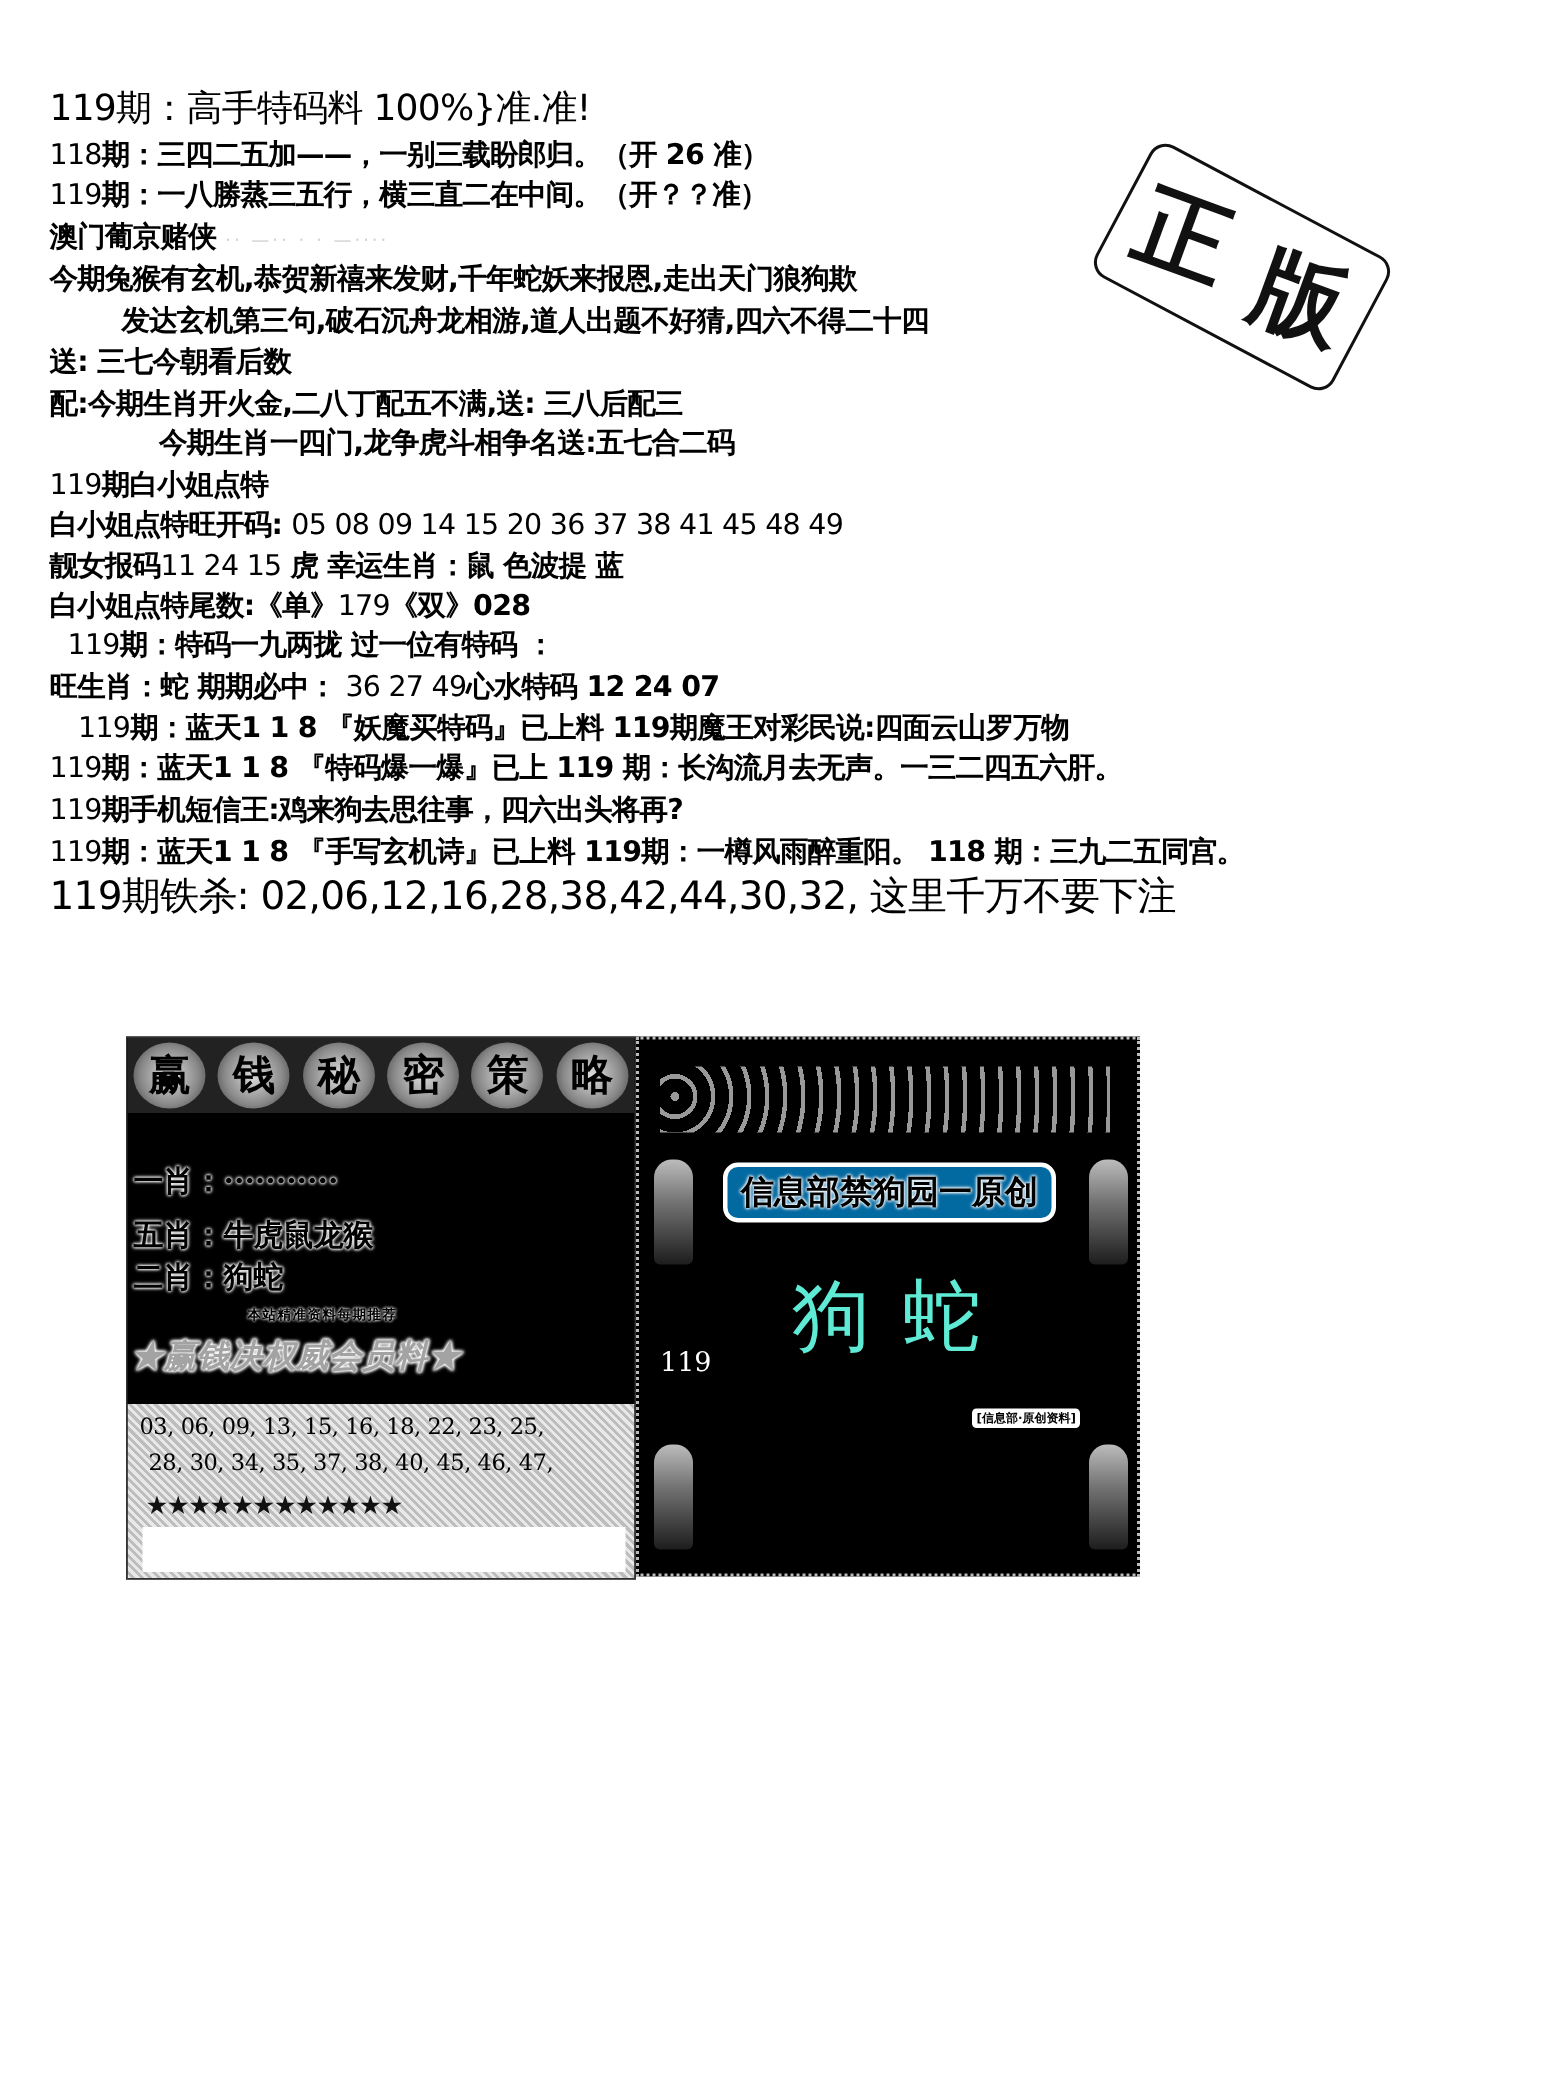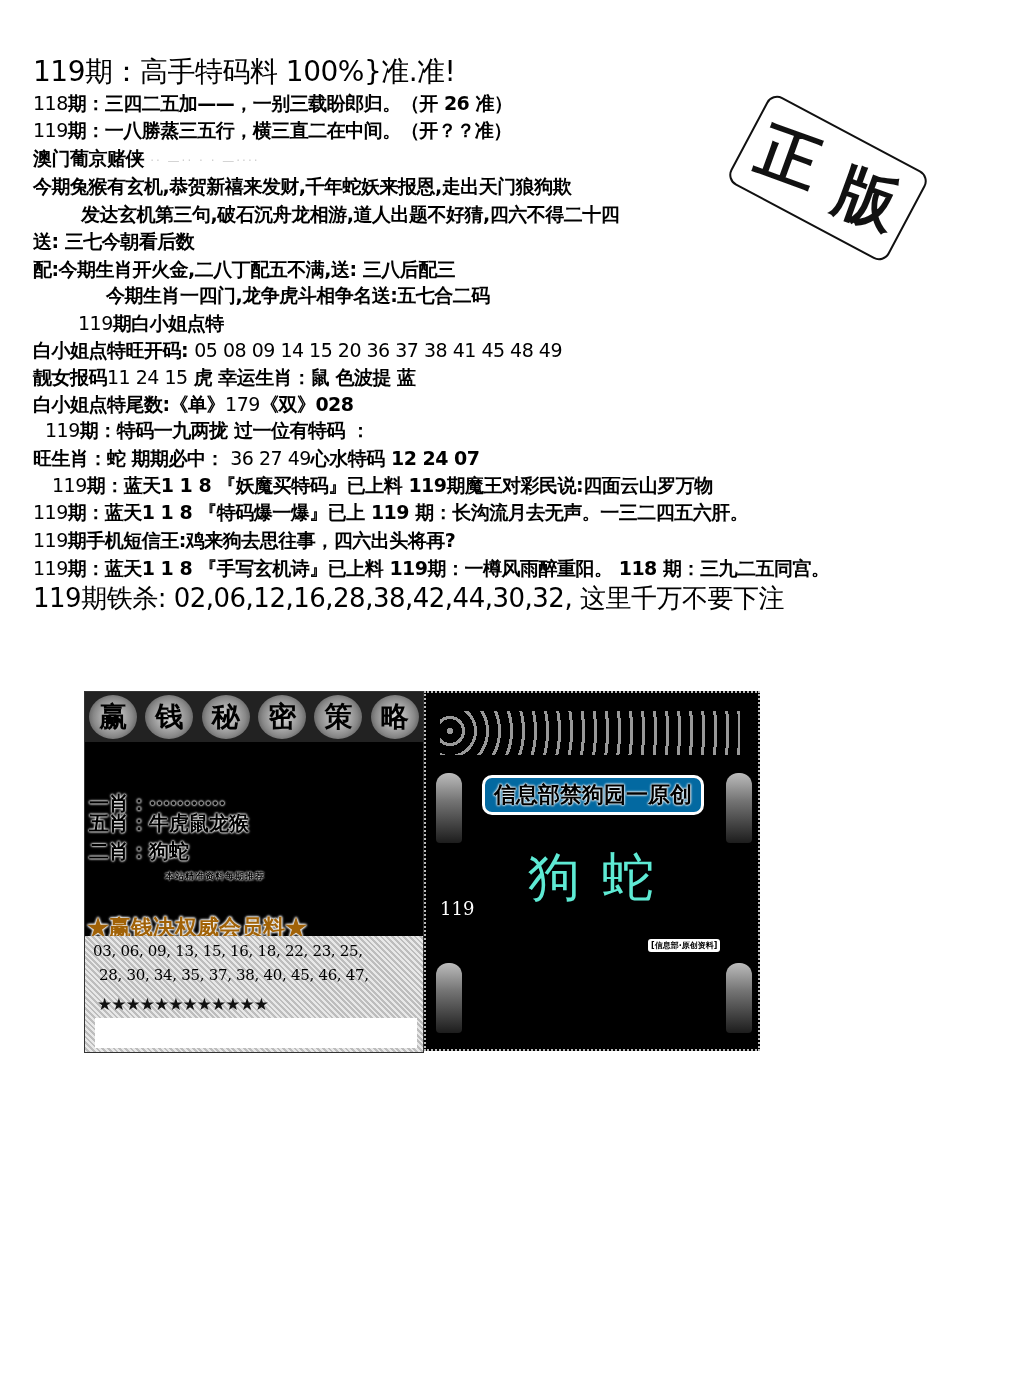--- a/index.html
+++ b/index.html
@@ -5,21 +5,21 @@
     html, body { margin: 0; padding: 0; background: #ffffff; }
     body {
       width: 1027px; height: 1388px; position: relative; overflow: hidden;
       font-family: "DejaVu Sans", sans-serif; color: #000;
     }
     .line {
       position: absolute; left: 33px; white-space: nowrap;
       font-weight: bold; font-size: 19px; line-height: 22px;
       letter-spacing: -0.5px;
     }
-    .line.big { font-size: 28px; font-weight: normal; line-height: 28px; }
+    .line.big { font-size: 24px; font-weight: normal; line-height: 28px; }
     .line .num { font-weight: normal; }
     .line.indent { left: 62px; }
     .line.indent2 { left: 45px; }
     .faded { color: #cfcfcf; font-weight: normal; font-size: 12px; letter-spacing: 2px; }
 
     
     .stamp {
       position: absolute; left: 738px; top: 128px; width: 176px; height: 96px;
       border: 2px solid #111; border-radius: 12px;
       transform: rotate(28deg);
@@ -59,24 +59,25 @@
     .lp-row {
       position: absolute; left: 4px; color: #000; font-family: "DejaVu Serif", serif;
       font-weight: bold; font-size: 20px; -webkit-text-stroke: 0; 
       text-shadow: 0 0 2px #fff, 0 0 2px #fff, 0 0 3px #fff;
     }
     .lp-small {
       position: absolute; left: 80px; top: 178px; font-size: 9px; color: #000;
       text-shadow: 0 0 2px #fff, 0 0 2px #fff; font-weight: bold; letter-spacing: 1px;
     }
     .lp-member {
-      position: absolute; left: 2px; top: 221px; color: #a16207;
+      position: absolute; left: 2px; top: 197px; color: #a3a3a3;
       font-family: "DejaVu Serif", serif; font-weight: bold; font-size: 22px;
       text-shadow: 0 0 2px #fff, 0 0 2px #fff, 0 0 3px #fff, 0 0 3px #fff;
       white-space: nowrap;
+      font-style: italic;
     }
     .lp-numbers {
       position: absolute; left: 0; top: 244px; width: 338px; height: 116px;
       background: repeating-linear-gradient(45deg, #e8e8e8 0 2px, #bdbdbd 2px 4px);
     }
     .lp-numline {
       position: absolute; left: 8px; font-family: "DejaVu Serif", serif; font-size: 15px; color: #000;
       white-space: nowrap; letter-spacing: -0.3px;
     }
     .lp-stars { position: absolute; left: 12px; top: 58px; font-size: 17px; color: #111; letter-spacing: -1px; }
@@ -137,21 +138,21 @@
 </div>
 <div class="line" style="top:230px;">
   <span>送: 三七今朝看后数</span>
 </div>
 <div class="line" style="top:258px;">
   <span>配:今期生肖开火金,二八丁配五不满,送: 三八后配三</span>
 </div>
 <div class="line indent" style="top:284px;margin-left:44px;">
   <span>今期生肖一四门,龙争虎斗相争名送:五七合二码</span>
 </div>
-<div class="line" style="top:312px;margin-left:45px;">
+<div class="line" style="top:312px;">
   <span class="num">119</span><span>期白小姐点特</span>
 </div>
 <div class="line" style="top:339px;">
   <span>白小姐点特旺开码:</span>
   <span class="num">05 08 09 14 15 20 36 37 38 41 45 48 49</span>
 </div>
 <div class="line" style="top:366px;">
   <span>靓女报码</span><span class="num">11 24 15</span>
   <span>虎   幸运生肖：鼠 色波提   蓝</span>
 </div>
@@ -188,21 +189,21 @@
 
 <div class="panel-left">
   <div class="lp-header">
     <span>赢</span>
     <span>钱</span>
     <span>秘</span>
     <span>密</span>
     <span>策</span>
     <span>略</span>
   </div>
-  <div class="lp-row" style="top:98px;">一肖：···········</div>
+  <div class="lp-row" style="top:82px;">一肖：···········</div>
   <div class="lp-row" style="top:118px;">五肖：牛虎鼠龙猴</div>
   <div class="lp-row" style="top:146px;">二肖：狗蛇</div>
   <div class="lp-small">本站精准资料每期推荐</div>
   <div class="lp-member">★赢钱决权威会员料★</div>
   <div class="lp-numbers">
     <div class="lp-numline" style="top:6px;">03, 06, 09, 13, 15, 16, 18, 22, 23, 25,</div>
     <div class="lp-numline" style="top:30px;left:14px;">28, 30, 34, 35, 37, 38, 40, 45, 46, 47,</div>
     <div class="lp-stars">★★★★★★★★★★★★</div>
     <div class="lp-blank"></div>
   </div>

